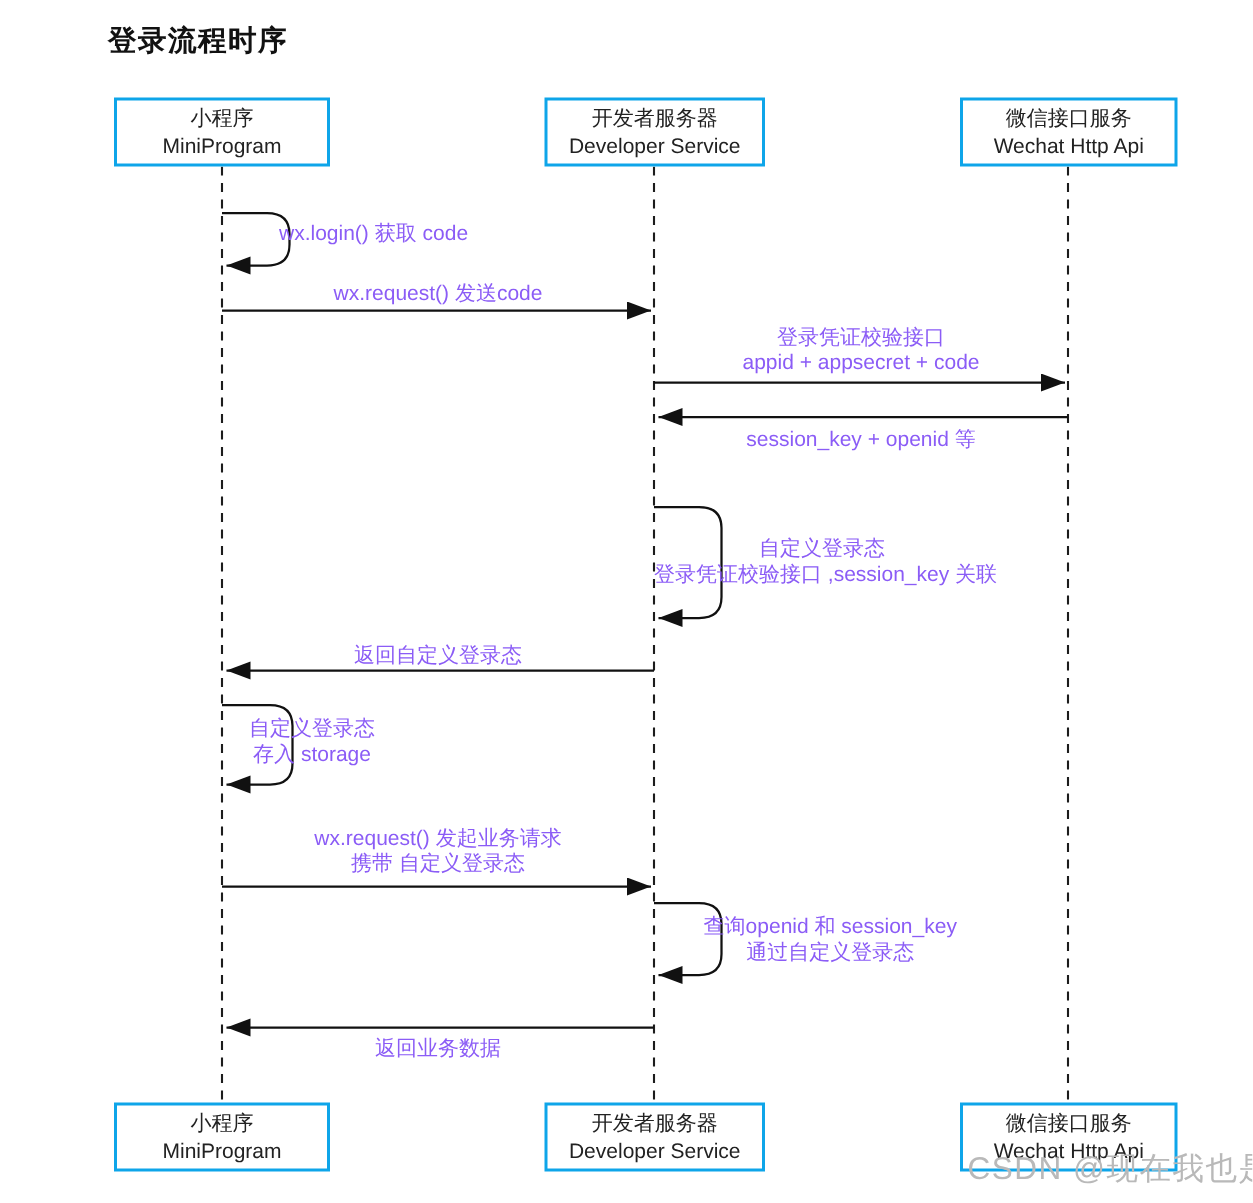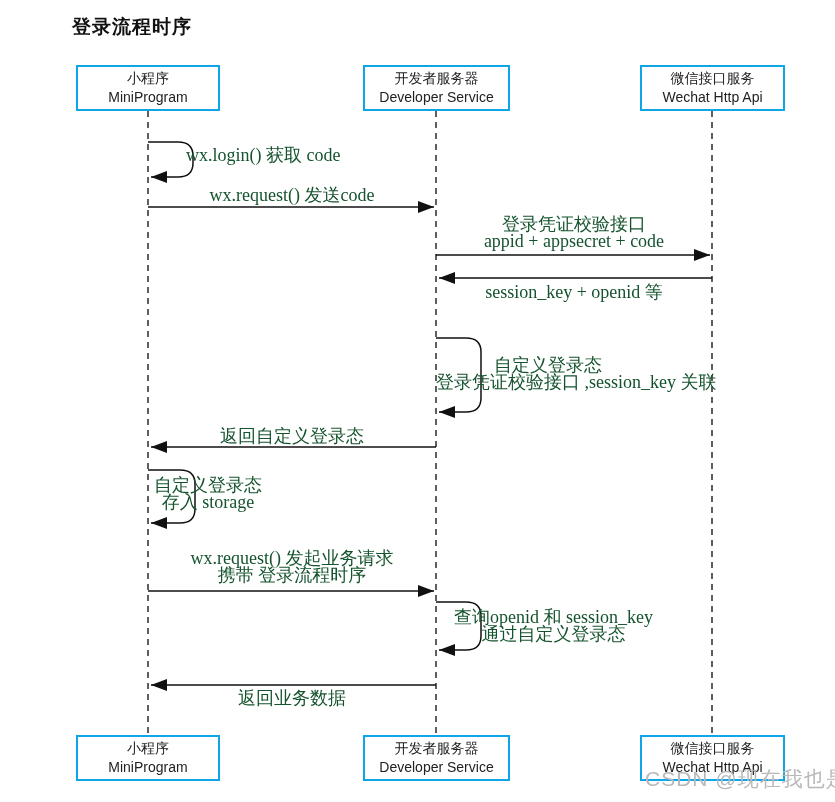--- a/index.html
+++ b/index.html
@@ -36,25 +36,24 @@
     flex-direction: column;
     justify-content: center;
     align-items: center;
     text-align: center;
     font-size: 14px;
     line-height: 19px;
     color: #222222;
   }
   .msg-label {
     position: absolute;
-    font-size: 18px;
+    font-size: 14px;
     line-height: 17px;
-    color: #14532d;
+    color: #8b5cf6;
     white-space: nowrap;
-    font-family: Liberation Serif, serif;
   }
   .msg-label.center { text-align: center; white-space: normal; }
   .msg-label.center > div { white-space: nowrap; }
   .watermark {
     position: absolute;
     left: 645px;
     top: 765px;
     font-size: 21px;
     color: #b9b9b9;
     letter-spacing: 1px;
@@ -139,21 +138,21 @@
     <div>返回自定义登录态</div>
   </div>
 
   <div class="msg-label center" style="left:148px; top:477px; width:120px;">
     <div>自定义登录态</div>
     <div>存入 storage</div>
   </div>
 
   <div class="msg-label center" style="left:148px; top:550px; width:288px;">
     <div>wx.request() 发起业务请求</div>
-    <div>携带 登录流程时序</div>
+    <div>携带 自定义登录态</div>
   </div>
 
   <div class="msg-label center" style="left:436px; top:609px; width:235px;">
     <div>查询openid 和 session_key</div>
     <div>通过自定义登录态</div>
   </div>
 
   <div class="msg-label center" style="left:148px; top:666px; width:288px;margin-top:24px;">
     <div>返回业务数据</div>
   </div>

